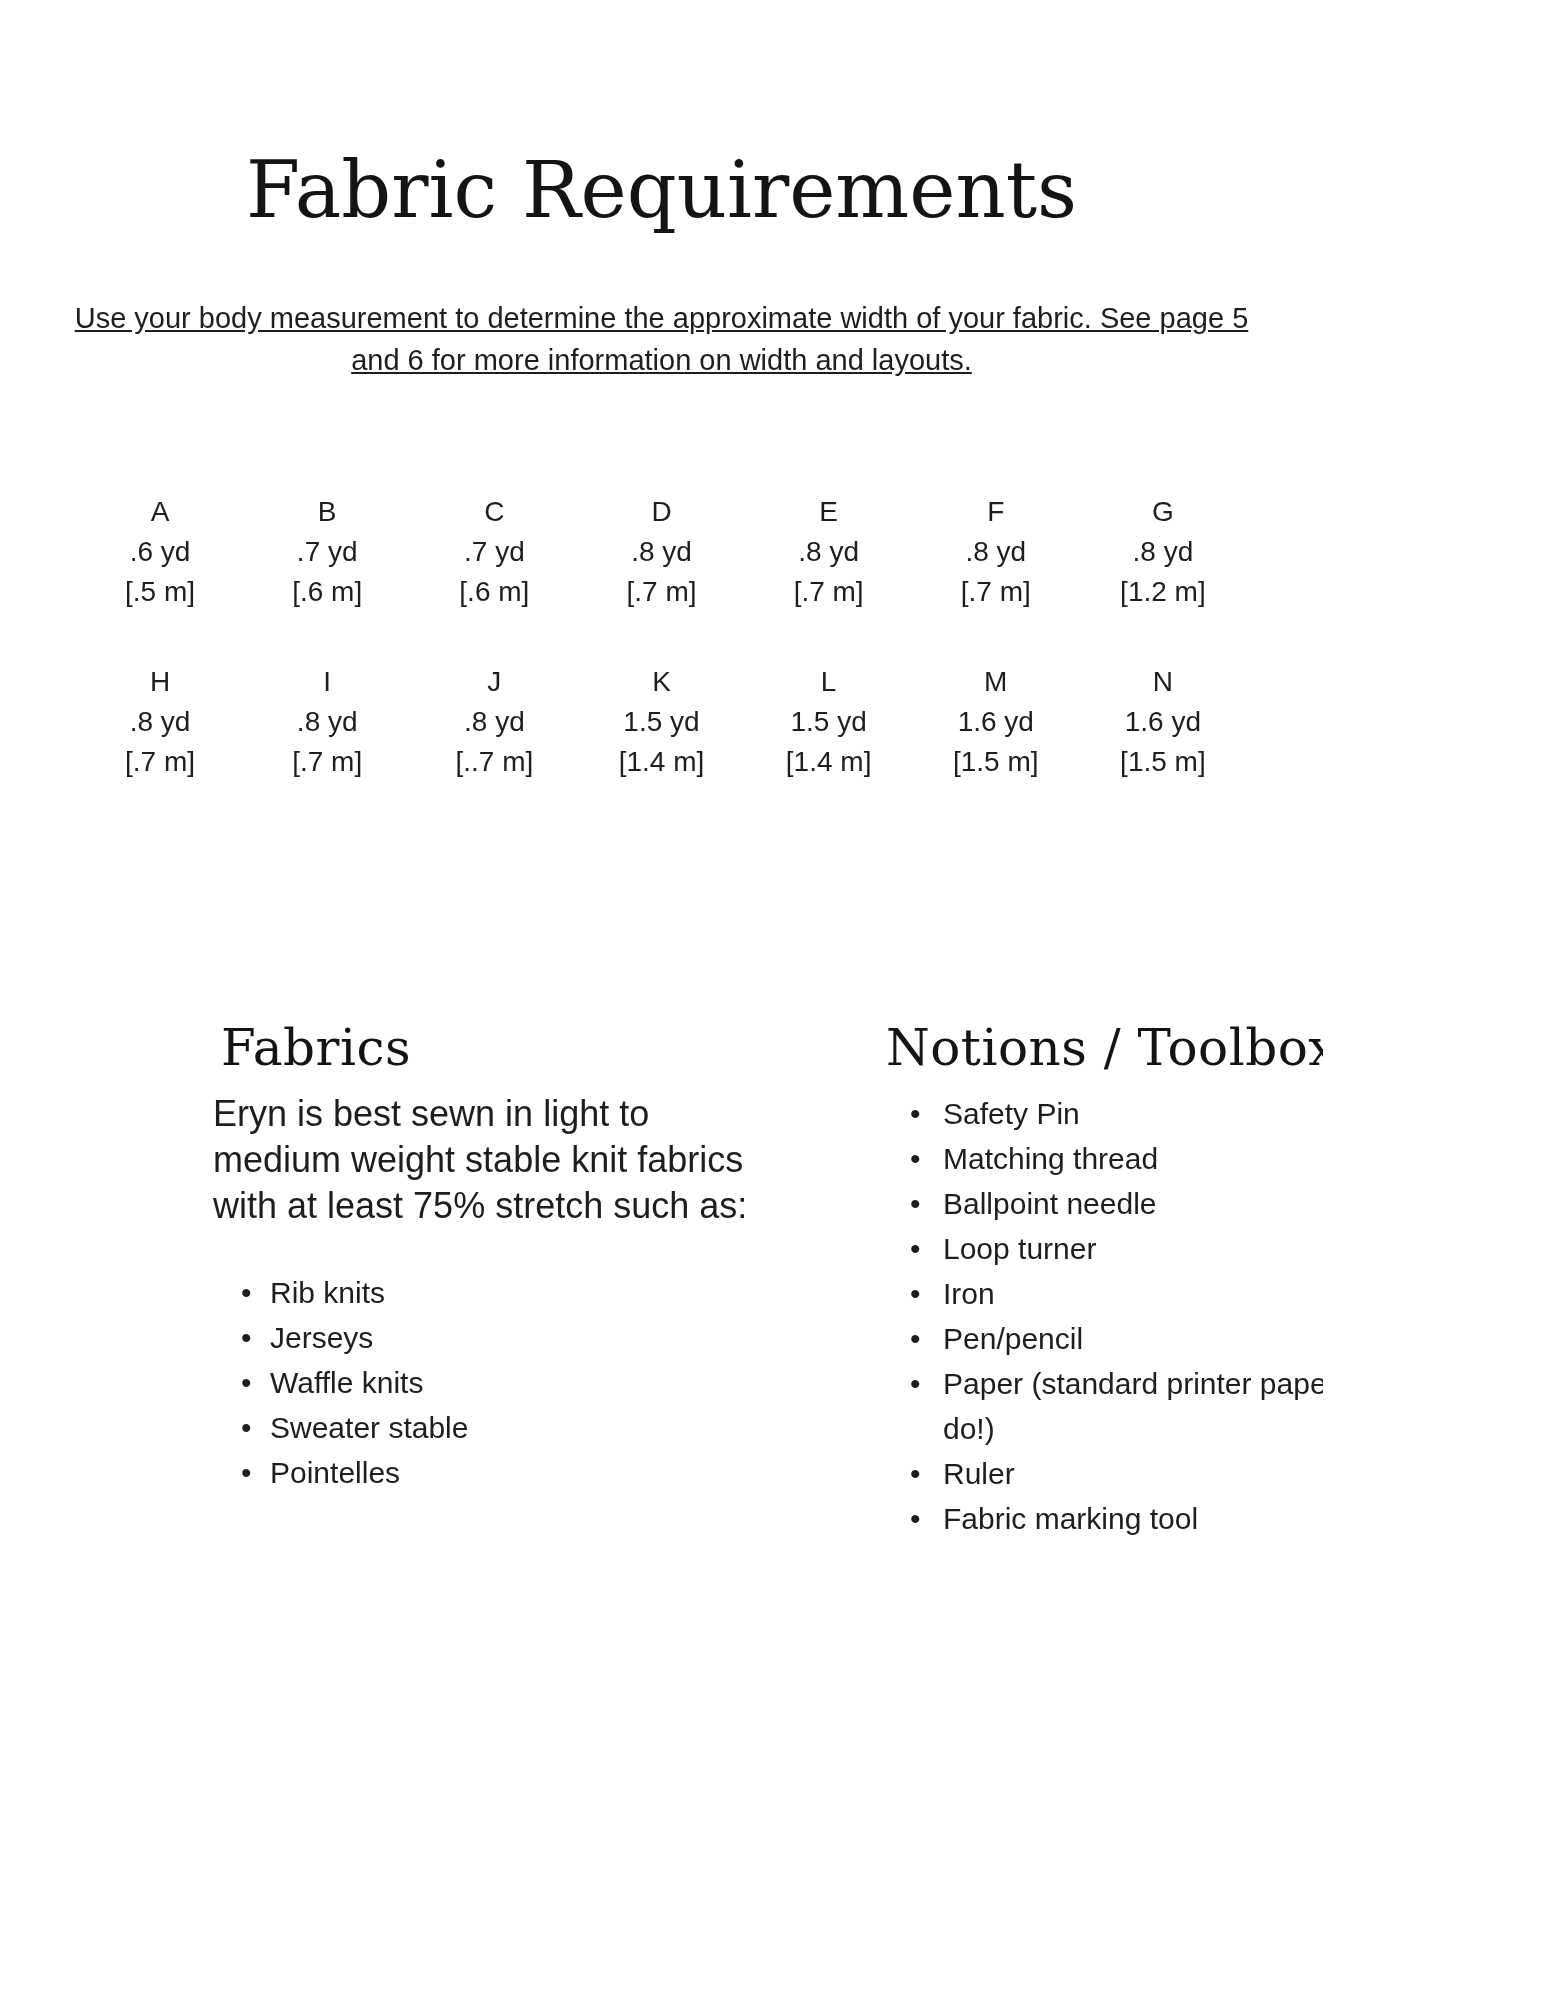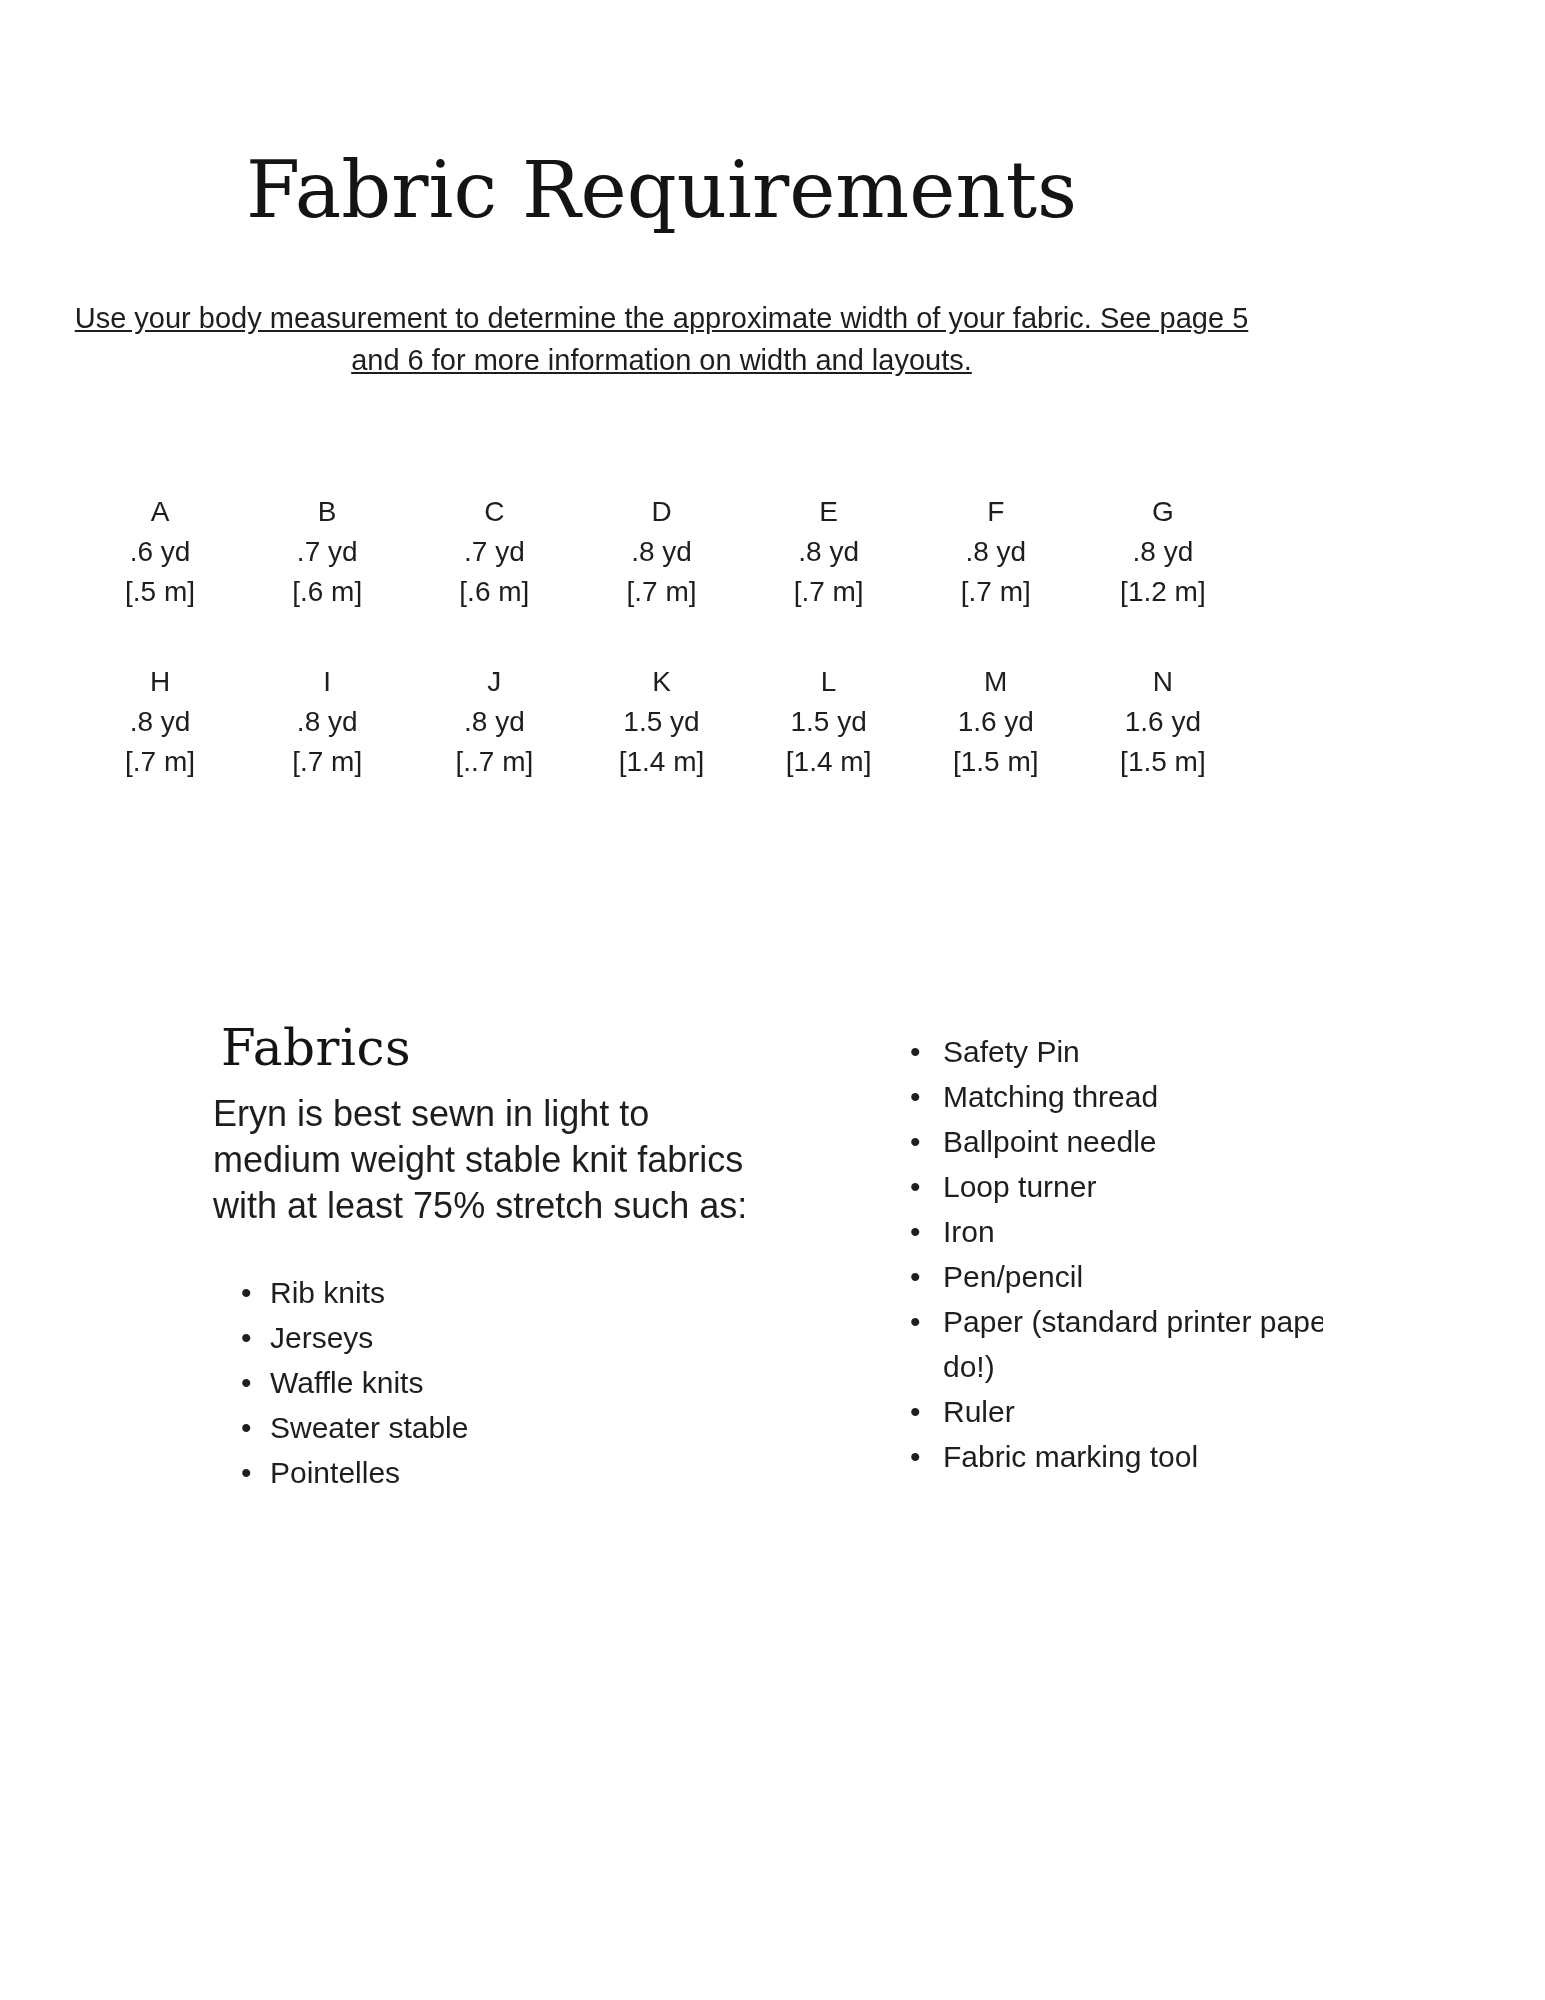--- a/index.html
+++ b/index.html
@@ -188,20 +188,21 @@
         <span class="li-text">Sweater stable</span>
       </li>
       <li>
         <span class="bullet-dot">•</span>
         <span class="li-text">Pointelles</span>
       </li>
     </ul>
   </section>
 
   <section class="section notions-section">
+    <h2>Notions / Toolbox</h2>
     <ul class="bullet-list">
       <li>
         <span class="bullet-dot">•</span>
         <span class="li-text">Safety Pin</span>
       </li>
       <li>
         <span class="bullet-dot">•</span>
         <span class="li-text">Matching thread</span>
       </li>
       <li>

